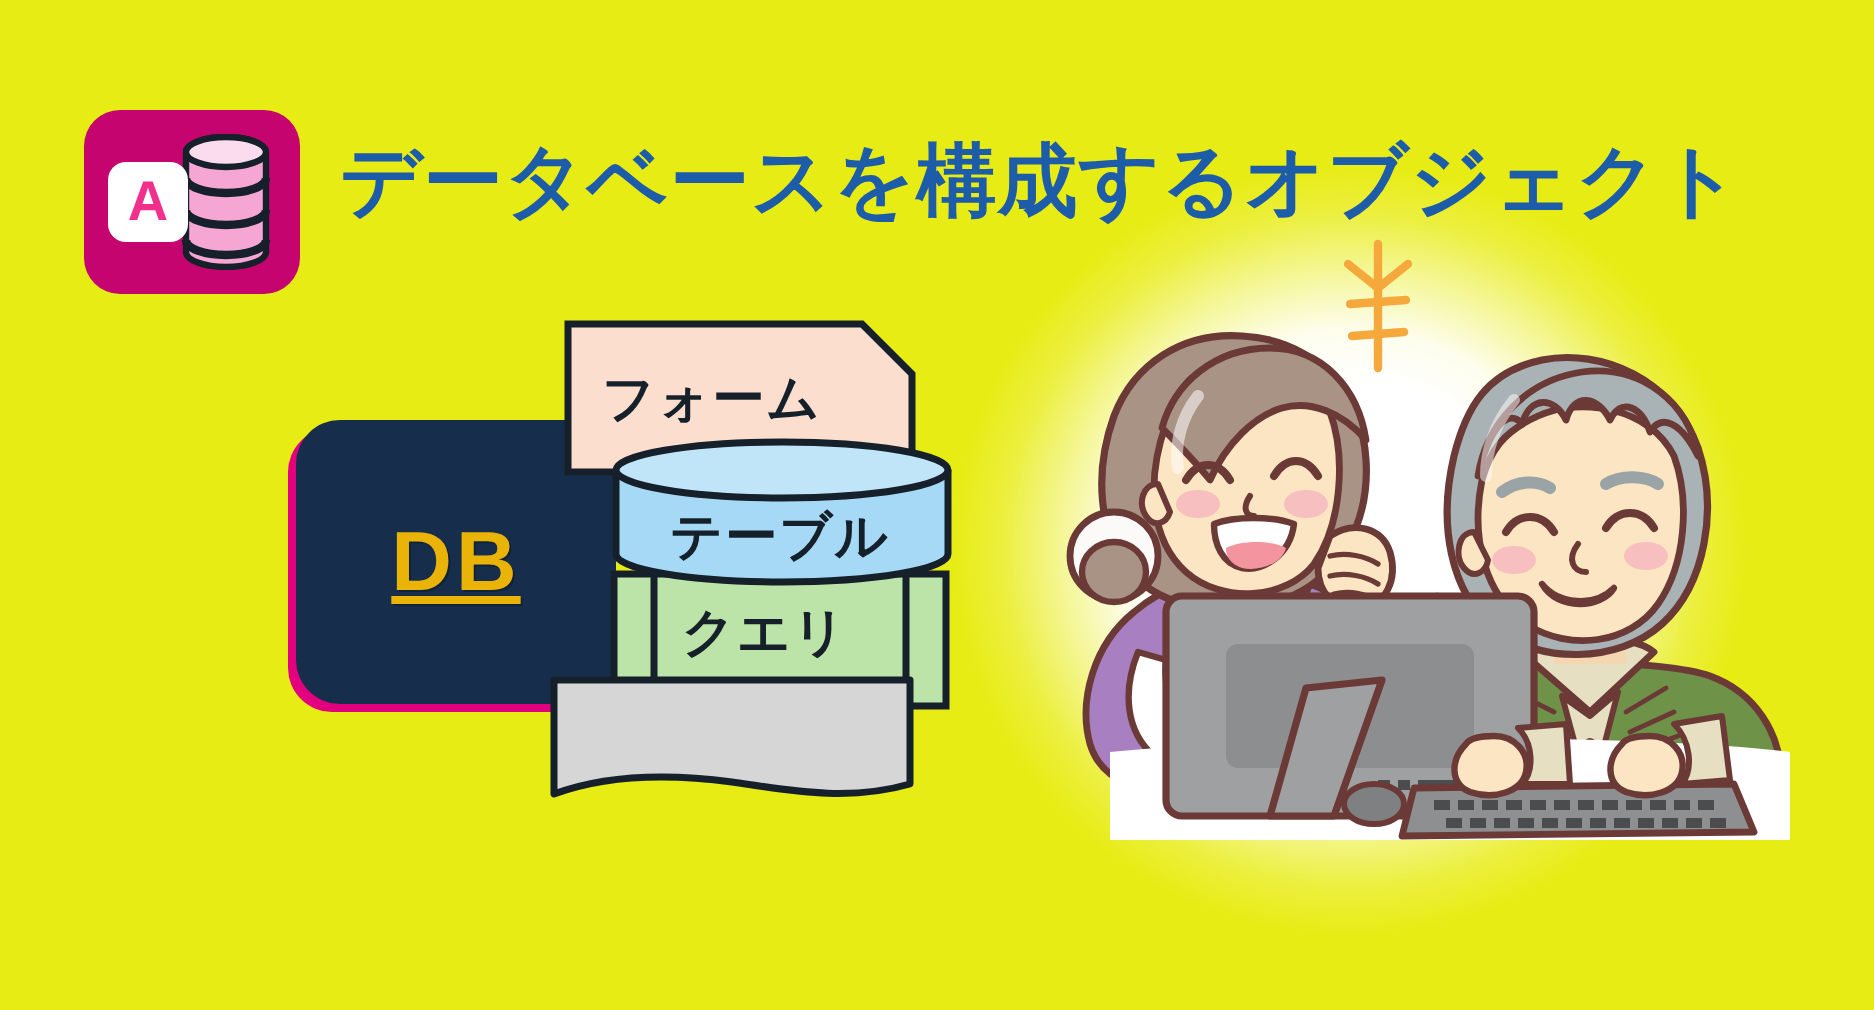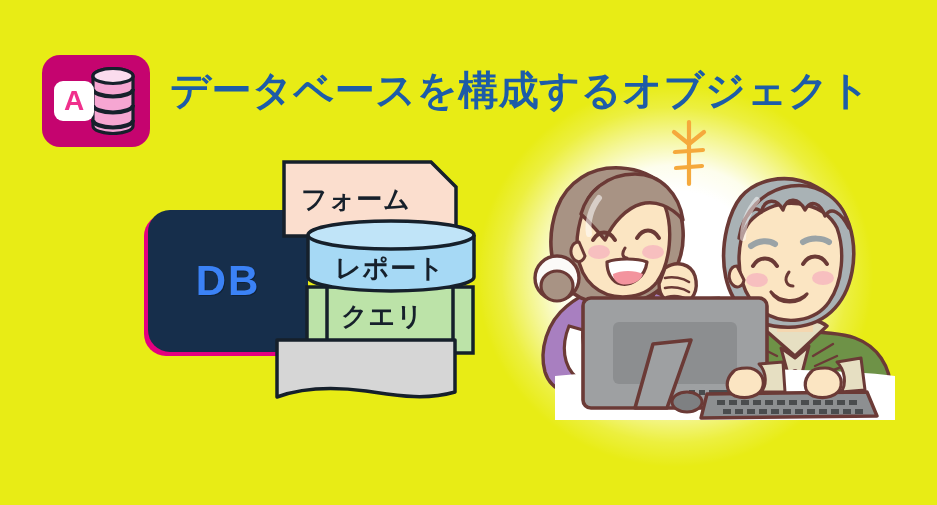--- a/index.html
+++ b/index.html
@@ -92,25 +92,26 @@
     width: 160px;
     height: 142px;
     background: #162E4B;
     border-radius: 22px;
     box-shadow: -4px 4px 0 0 #E3007F;
     display: flex;
     align-items: center;
     justify-content: center;
   }
   .db-box span {
-    color: #3b82f6;
+    color: #eab308;
     font-size: 42px;
     font-weight: bold;
     letter-spacing: 2px;
     text-shadow: 1px 1px 0 rgba(0,0,0,0.25);
+    text-decoration: underline;
   }
 
   
   .stack { position: absolute; left: 0; top: 0; }
 
   .lbl {
     position: absolute;
     font-size: 26px;
     font-weight: bold;
     color: #16202B;
@@ -194,21 +195,21 @@
         <path d="M3 3 H150 L175 28 V77 H3 Z" fill="#FBDECE" stroke="#16202B" stroke-width="3.5" stroke-linejoin="miter"></path>
       </svg>
       <div class="lbl">フォーム</div>
     </div>
 
     <div class="card-table">
       <svg width="172" height="74" viewBox="0 0 172 74">
         <path d="M3 16 V58 A83 14 0 0 0 169 58 V16" fill="#A6D9F5" stroke="#16202B" stroke-width="3.5"></path>
         <ellipse cx="86" cy="16" rx="83" ry="14" fill="#C0E4F8" stroke="#16202B" stroke-width="3.5"></ellipse>
       </svg>
-      <div class="lbl">レポート</div>
+      <div class="lbl">テーブル</div>
     </div>
 
     <div class="card-report">
       <svg width="184" height="66" viewBox="0 0 184 66">
         <path d="M3 3 H181 V55 C150 64 120 58 92 54 C62 50 30 50 3 60 Z" fill="#D6D6D6" stroke="#16202B" stroke-width="3.5" stroke-linejoin="round"></path>
       </svg>
     </div>
   </div>
 
   <svg class="sparkle" viewBox="0 0 42 72">

